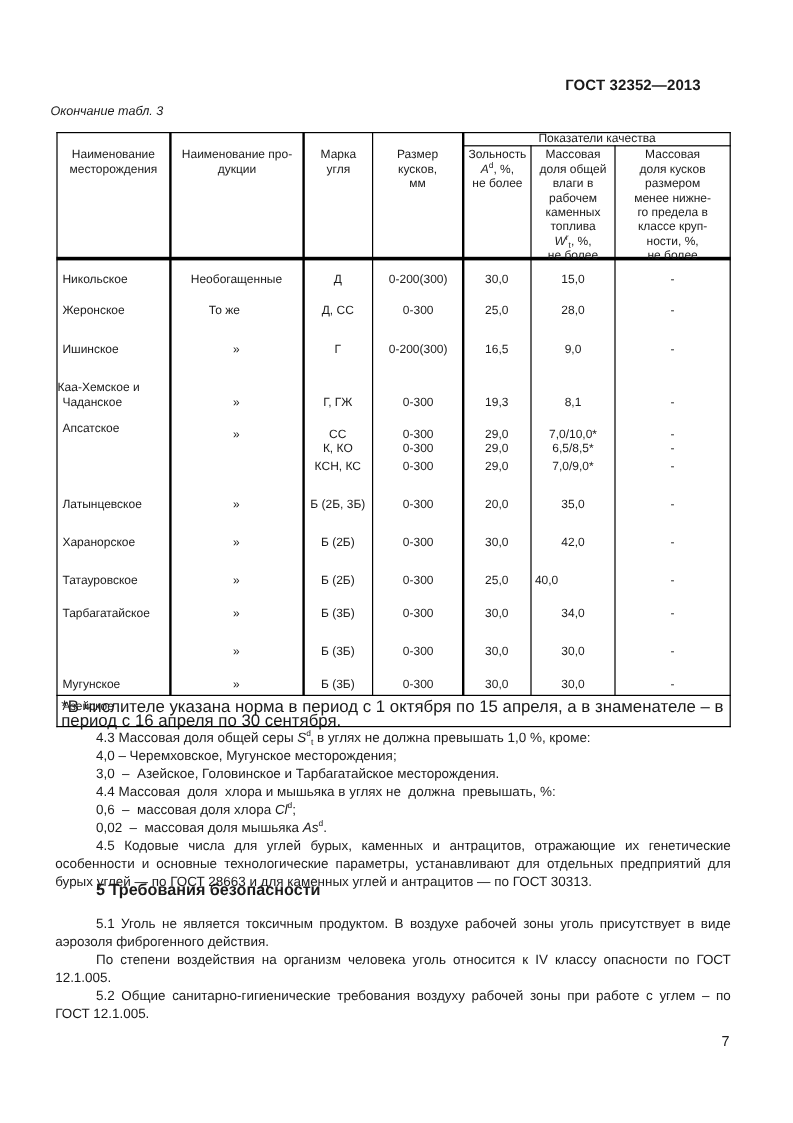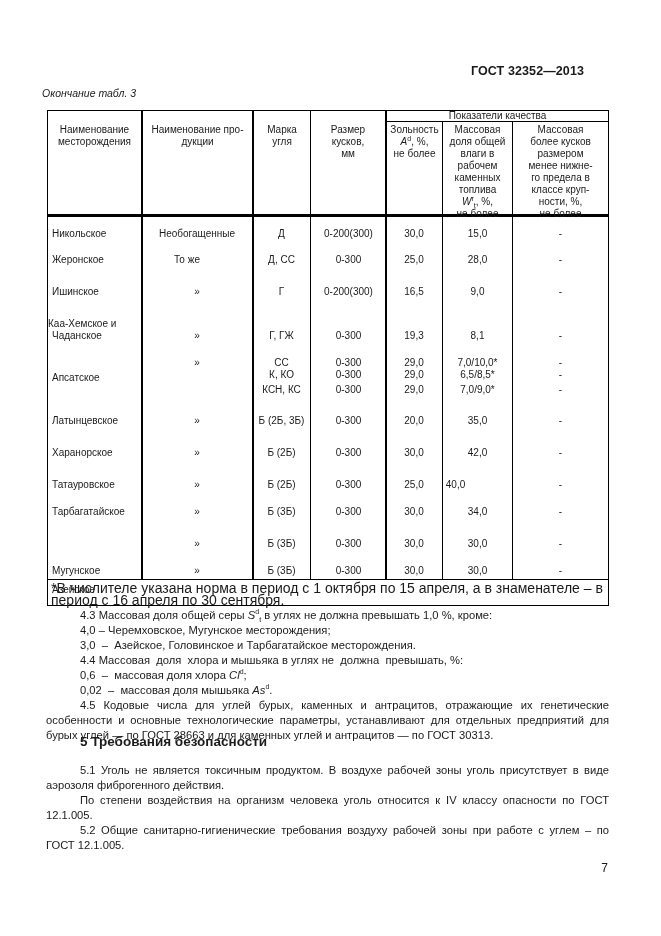--- a/index.html
+++ b/index.html
@@ -80,21 +80,21 @@
     <div>доля общей</div>
     <div>влаги в</div>
     <div>рабочем</div>
     <div>каменных</div>
     <div>топлива</div>
     <div><i>W</i><sup>r</sup><sub>t</sub>, <span>%,</span></div>
     <div>не более</div>
   </div>
   <div class="hdr" style="left:513px; top:124px; width:95px;">
     <div>Массовая</div>
-    <div>более кусков</div>
+    <div>доля кусков</div>
     <div>размером</div>
     <div>менее нижне-</div>
     <div>го предела в</div>
     <div>классе круп-</div>
     <div>ности, %,</div>
     <div>не более</div>
   </div>
 
   <div>
     <div class="cell" style="left:52px; top:228px;">Никольское</div>
@@ -131,21 +131,21 @@
     <div class="cell" style="left:52px; top:330px;">Чаданское</div>
     <div class="cell c" style="left:142px; top:330px; width:110px;">»</div>
     <div class="cell c" style="left:253px; top:330px; width:57px;">Г, ГЖ</div>
     <div class="cell c" style="left:311px; top:330px; width:75px;">0-300</div>
     <div class="cell c" style="left:386px; top:330px; width:56px;">19,3</div>
     <div class="cell c" style="left:443px; top:330px; width:69px;">8,1</div>
     <div class="cell c" style="left:513px; top:330px; width:95px;">-</div>
   </div>
 
   <div>
-    <div class="cell" style="left:52px; top:372px;">Апсатское</div>
+    <div class="cell" style="left:52px; top:352px;">Апсатское</div>
     <div class="cell c" style="left:142px; top:357px; width:110px;">»</div>
     <div class="cell c" style="left:253px; top:357px; width:57px;">СС</div>
     <div class="cell c" style="left:311px; top:357px; width:75px;">0-300</div>
     <div class="cell c" style="left:386px; top:357px; width:56px;">29,0</div>
     <div class="cell c" style="left:443px; top:357px; width:69px;">7,0/10,0*</div>
     <div class="cell c" style="left:513px; top:357px; width:95px;">-</div>
   </div>
 
   <div>
     <div class="cell c" style="left:253px; top:369px; width:57px;">К, КО</div>

